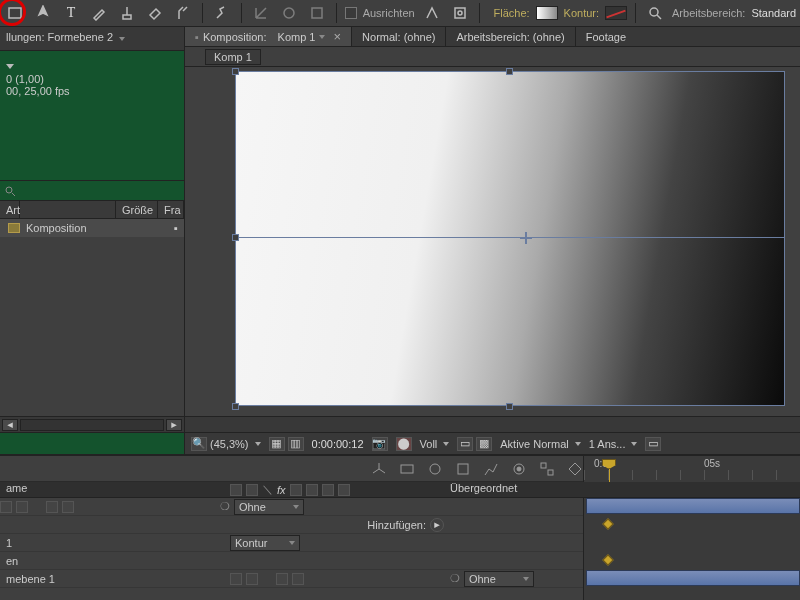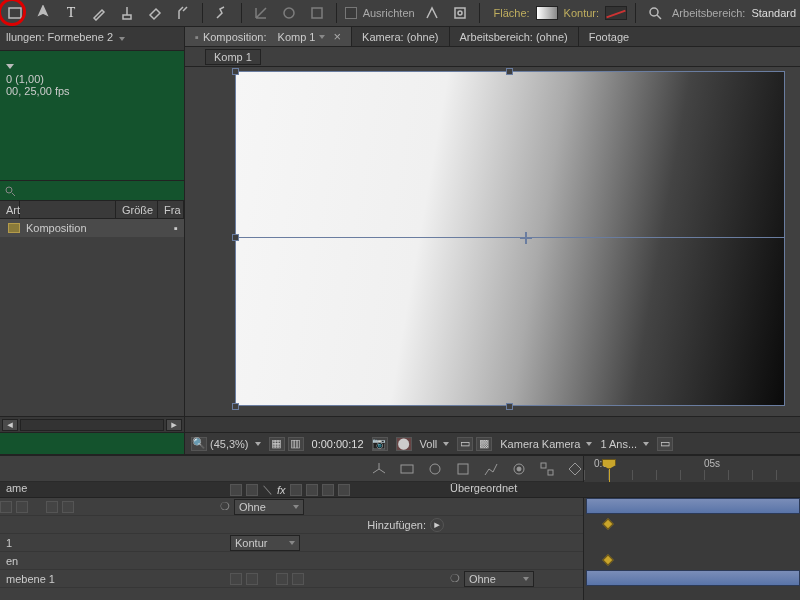--- a/index.html
+++ b/index.html
@@ -218,21 +218,21 @@
   </div>
 
   <div class="comp-panel">
     <div class="comp-tabs">
       <div class="tab active">
         <span style="color:#888">▪</span>
         <span>Komposition:</span>&nbsp;<span>Komp 1</span>
         <span class="tab-dd"></span><span class="tab-close">×</span>
       </div>
       <div class="tab">
-          <span>Kamera: (ohne)</span>
+          <span>Normal: (ohne)</span>
         </div>
       <div class="tab">
           <span>Arbeitsbereich: (ohne)</span>
         </div>
       <div class="tab" style="border-right:none">
           <span>Footage</span>
         </div>
     </div>
     <div class="comp-sub">
       <span class="crumb">Komp 1</span>
@@ -271,21 +271,21 @@
         </div>
       <div class="seg">
           <span>Voll</span>
           <span class="dd"></span>
         </div>
       <div class="seg">
           <span class="box">▭</span>
           <span class="box">▩</span>
         </div>
       <div class="seg">
-          <span>Kamera Kamera</span>
+          <span>Aktive Normal</span>
           <span class="dd"></span>
         </div>
       <div class="seg">
           <span>1 Ans...</span>
           <span class="dd"></span>
         </div>
       <div class="seg">
           <span class="box">▭</span>
         </div>
     </div>

